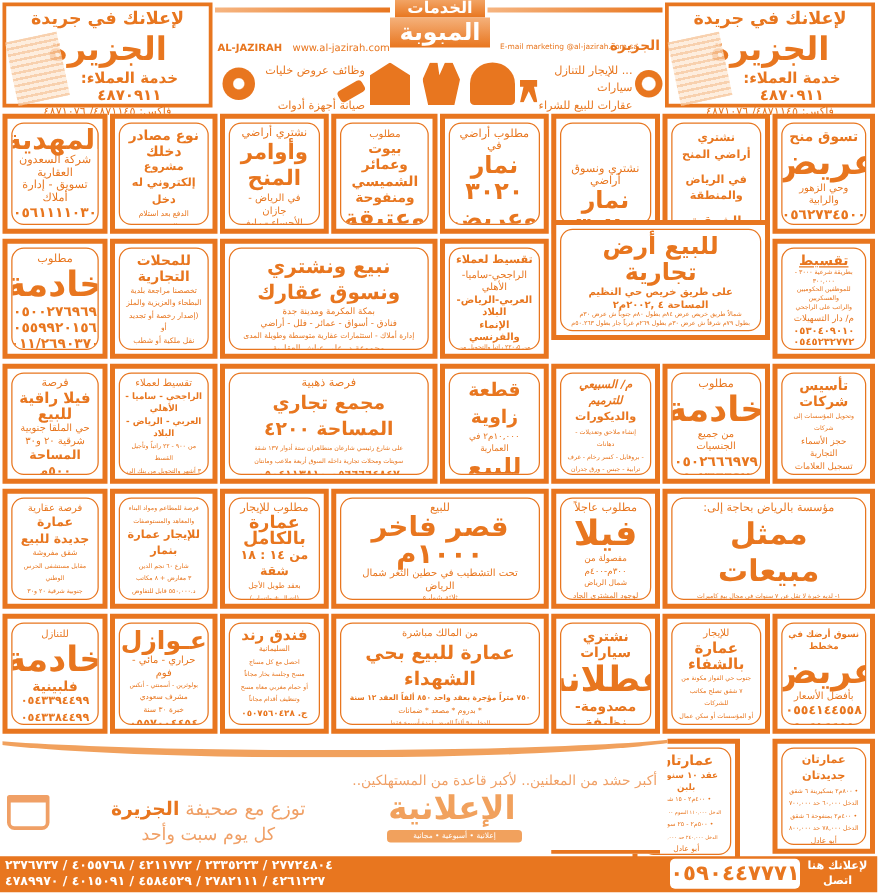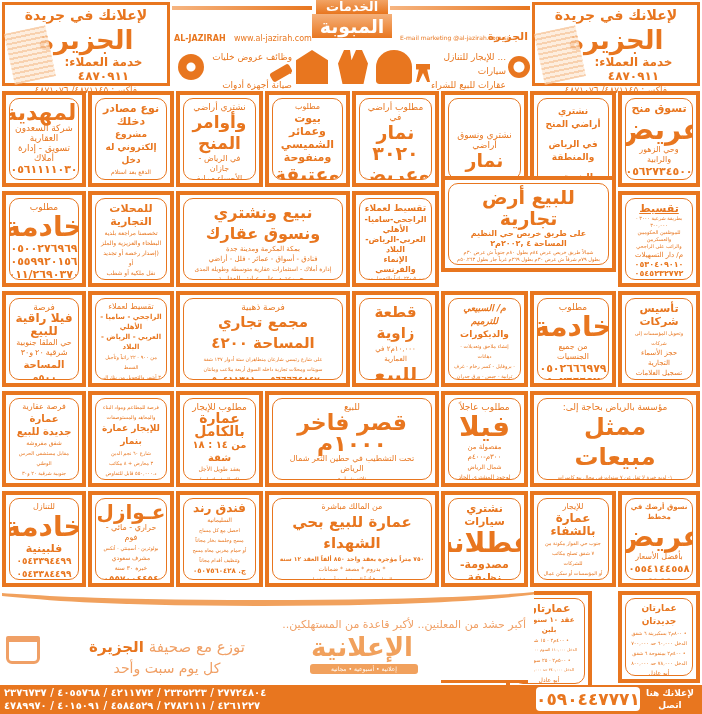--- a/index.html
+++ b/index.html
@@ -164,21 +164,21 @@
   <div class="l">للبيع أرض تجارية</div>
   <div class="s" style="font-size:8px;font-weight:bold;">على طريق خريص حي النظيم المساحة ٤ ,٢٠٠٢م٢</div>
   <div class="s" style="font-size:5px;line-height:7px;">شمالاً طريق خريص عرض ٨٤م بطول ٨٠م جنوباً ش عرض ٣٠م</div>
   <div class="s" style="font-size:5px;line-height:7px;">بطول ٧٩م شرقاً ش عرض ٣٠م بطول ٢٦٩م غرباً جار بطول ٥٠.٢٦٣م</div>
   <div class="ph" style="font-size:8px;">للمفاهمة ٠١١٤٩٣١٨٣٣-٠٥٠٩٩٦٥٠٠٠٧</div>
 </div>
   </div>
 <div class="ad" style="left:352px;top:191px;width:87px;height:96px;">
     <div class="in">
   <div class="m" style="font-size:9px;">تقسيط لعملاء</div>
-  <div class="s" style="font-size:8px;font-weight:bold;">الراجحي-ساميا-الأهلي</div>
+  <div class="s" style="font-size:8px;font-weight:normal;">الراجحي-ساميا-الأهلي</div>
   <div class="s" style="font-size:8px;font-weight:bold;">العربي-الرياض-البلاد</div>
   <div class="s" style="font-size:8px;font-weight:bold;">الإنماء والفرنسي</div>
   <div class="s" style="font-size:5px;line-height:6px;">من ٢٢٠٫٥ راتباً والتحويل من بنك إلى بنك</div>
 
 </div>
   </div>
 <div class="ad" style="left:176px;top:191px;width:174px;height:96px;">
     <div class="in">
   <div class="l" style="font-size:16px;">نبيع ونشتري ونسوق عقارك</div>
   <div class="s" style="font-size:7px;">بمكة المكرمة ومدينة جدة</div>
@@ -263,21 +263,21 @@
   <div class="s" style="font-size:5px;">من ٩٠٠ - ٢٢ راتباً وتأجيل القسط</div>
   <div class="s" style="font-size:5px;">٣ أشهر والتحويل من بنك إلى بنك</div>
 
 </div>
   </div>
 <div class="ad" style="left:2px;top:291px;width:84px;height:96px;">
     <div class="in">
   <div class="s" style="font-size:9px;">فرصة</div>
   <div class="m" style="font-size:12px;">فيلا راقية للبيع</div>
   <div class="s" style="font-size:8px;">حي الملقا جنوبية</div>
-  <div class="s" style="font-size:8px;font-family:Liberation Serif, serif;">شرقية ٢٠ و٣٠</div>
+  <div class="s" style="font-size:8px;">شرقية ٢٠ و٣٠</div>
   <div class="m" style="font-size:10px;">المساحة ٥٠٠م</div>
 
 </div>
   </div>
 
 <div class="ad" style="left:530px;top:391px;width:170px;height:96px;">
     <div class="in">
   <div class="s" style="font-size:9px;">مؤسسة بالرياض بحاجة إلى:</div>
   <div class="xl" style="font-size:24px;">ممثل مبيعات</div>
   <div class="s" style="font-size:5px;">١- لديه خبرة لا تقل عن ٧ سنوات في مجال بيع كاميرات</div>

